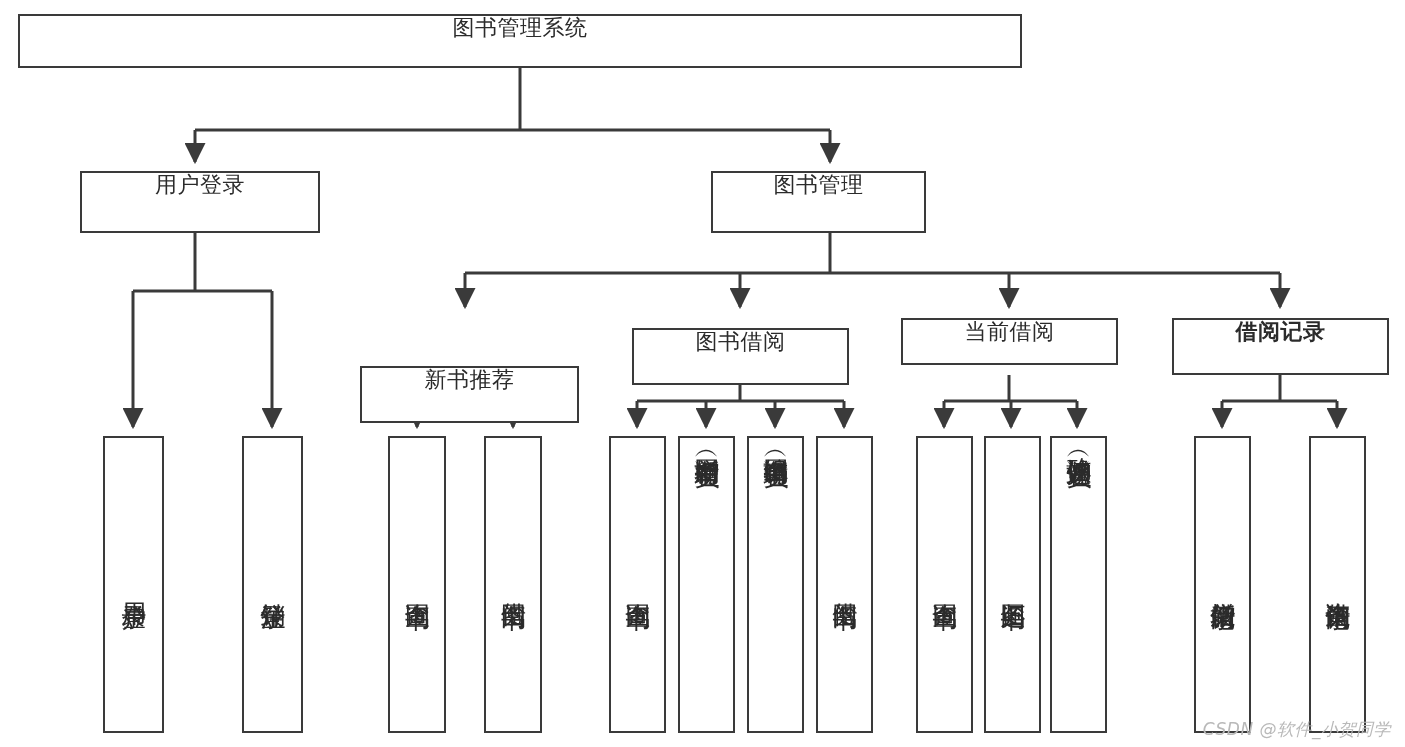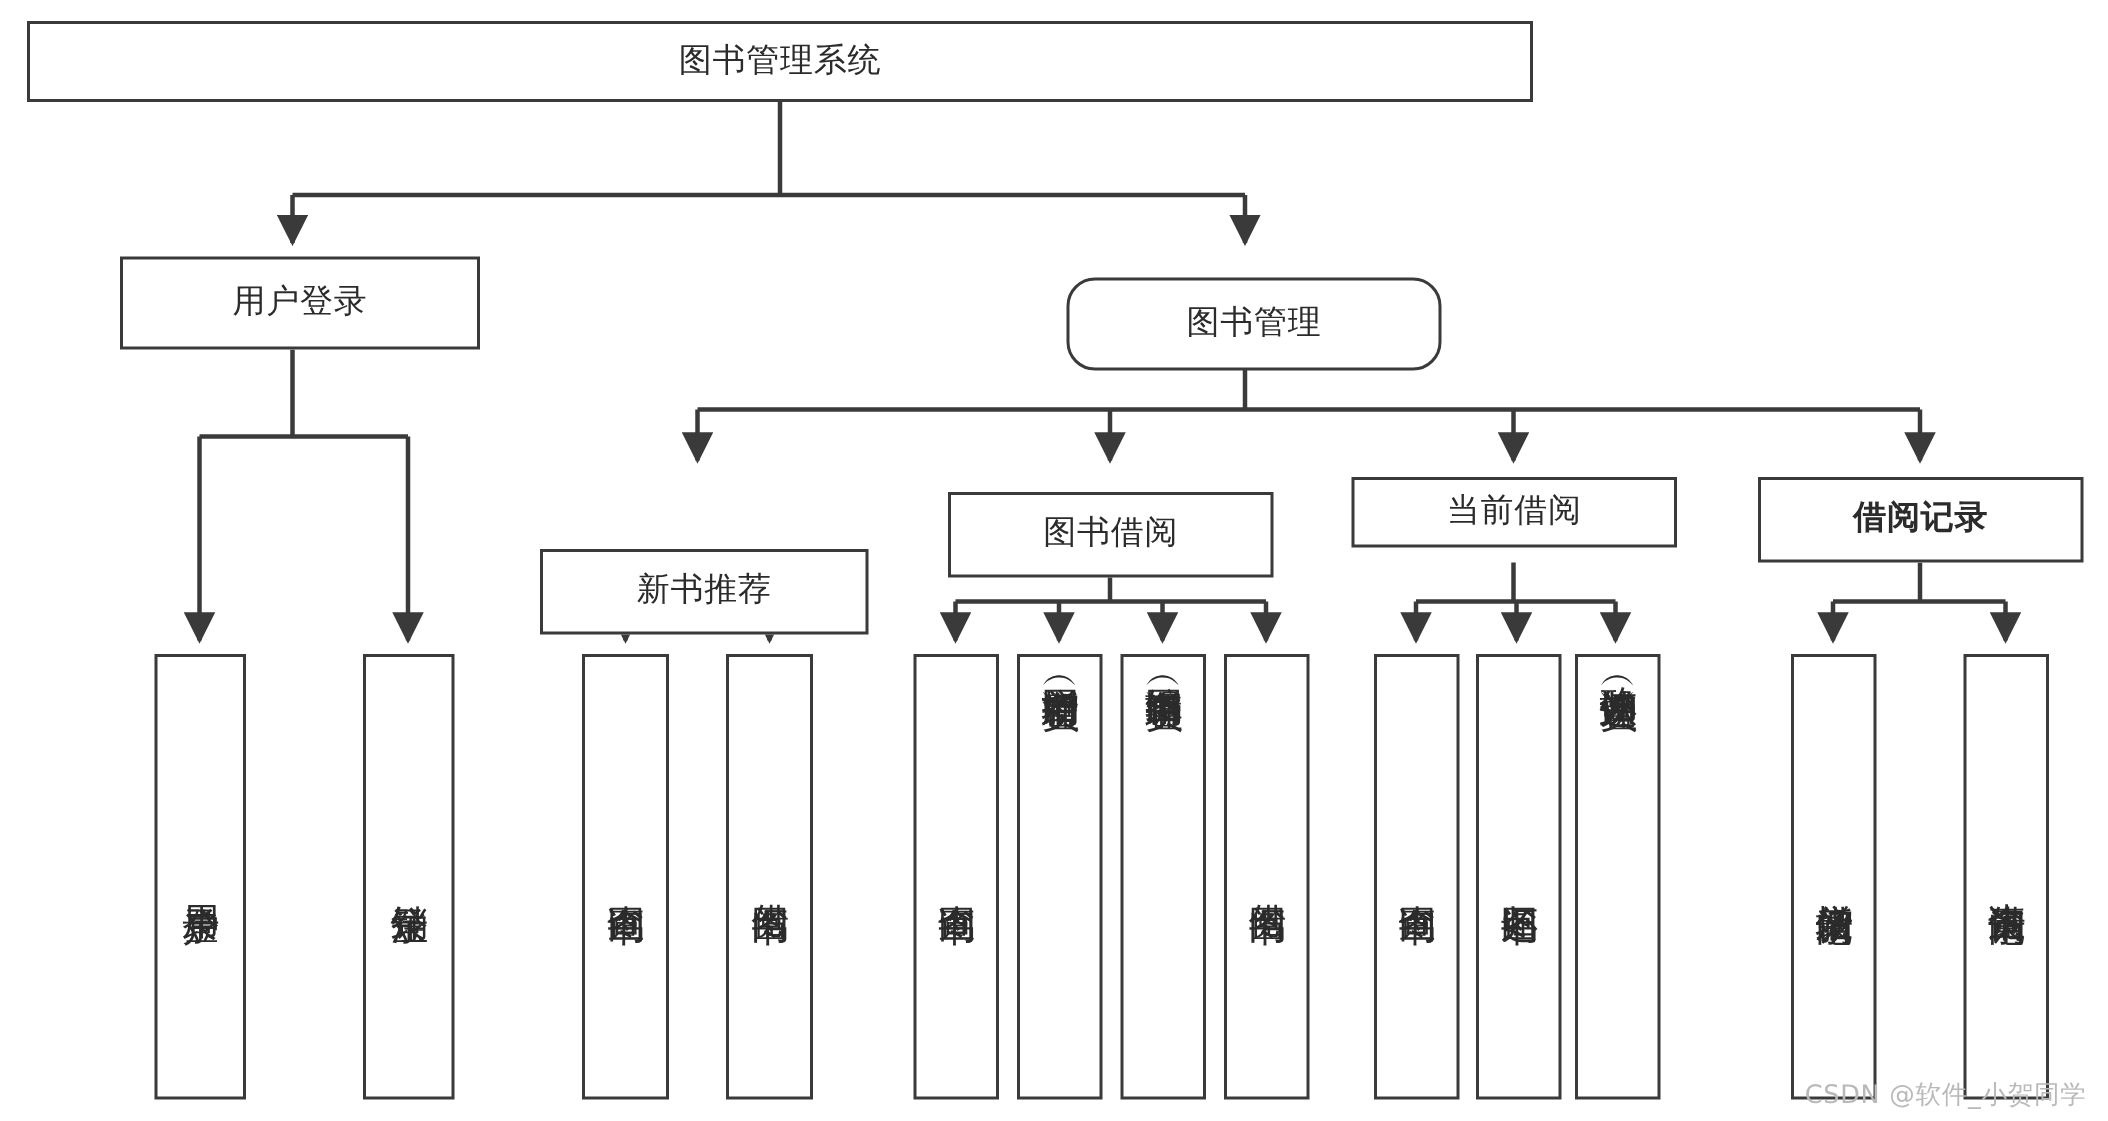--- a/index.html
+++ b/index.html
@@ -25,21 +25,20 @@
     width: 1405px;
     height: 747px;
     pointer-events: none;
   }
   .node {
     position: absolute;
     box-sizing: border-box;
     border: 2.5px solid #3a3a3a;
     background: #ffffff;
     display: flex;
-    align-items: center;
     justify-content: center;
     color: #2b2b2b;
   }
   .node.h {
     
   }
   .node.h .label {
     font-size: 22px;
     line-height: 1.1;
     letter-spacing: 0.5px;
@@ -66,20 +65,21 @@
   }
   .watermark {
     position: absolute;
     right: 14px;
     bottom: 6px;
     font-size: 17px;
     color: #b9b9b9;
     letter-spacing: 0.5px;
     white-space: nowrap;
     font-family: "DejaVu Sans", "Liberation Sans", sans-serif;
+    font-style: italic;
   }
 </style>
 </head>
 <body>
 
 <div id="canvas">
 
   <svg id="wires" viewBox="0 0 1405 747" xmlns="http://www.w3.org/2000/svg">
     <defs>
       <marker id="arrow" viewBox="0 0 10 10" refX="9" refY="5" markerWidth="7" markerHeight="7" orient="auto-start-reverse">
@@ -130,21 +130,21 @@
     </g>
   </svg>
 
   <div class="node h" style="left:18px; top:14px; width:1004px; height:54px;">
     <span class="label">图书管理系统</span>
   </div>
 
   <div class="node h" style="left:80px; top:171px; width:240px; height:62px;">
     <span class="label">用户登录</span>
   </div>
-  <div class="node h" style="left:711px; top:185px; width:250px; height:62px;border-radius:19px;">
+  <div class="node h" style="left:711px; top:171px; width:215px; height:62px;">
     <span class="label">图书管理</span>
   </div>
 
   <div class="node h" style="left:360px; top:318px; width:219px; height:57px;margin-top:48px;">
     <span class="label">新书推荐</span>
   </div>
   <div class="node h" style="left:632px; top:328px; width:217px; height:57px;">
     <span class="label">图书借阅</span>
   </div>
   <div class="node h" style="left:901px; top:318px; width:217px; height:47px;">

